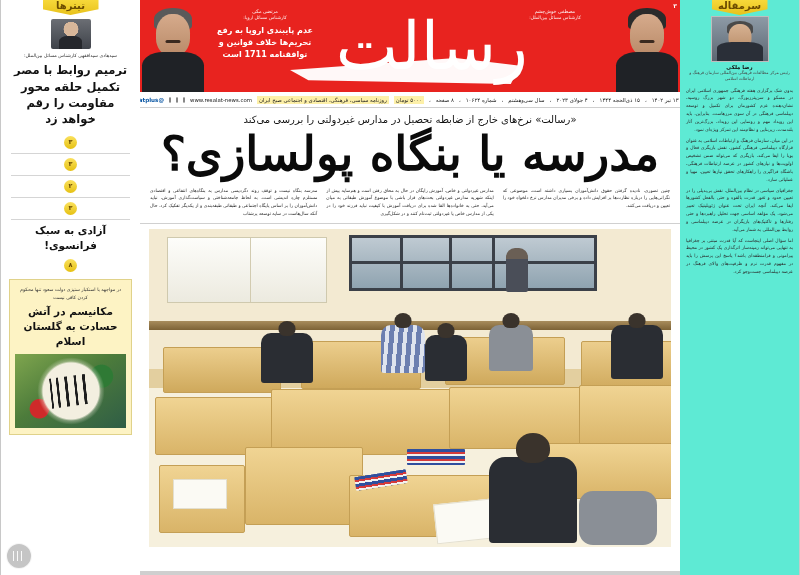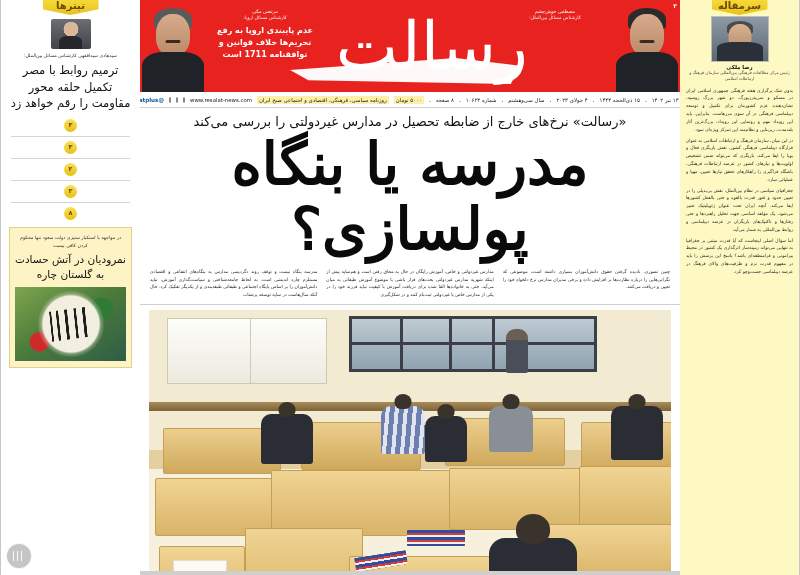--- a/index.html
+++ b/index.html
@@ -36,21 +36,21 @@
     color: #6b4b00; font-size: 10px; font-weight: bold;
     text-align: center; line-height: 11px;
     z-index: 6;
   }
   .side-item { padding: 5px 2px 4px 2px; text-align: center; }
   .side-kicker {
     font-size: 4.7px; line-height: 1.55; color: #333;
     margin-bottom: 3px; letter-spacing: -0.1px;
   }
   .side-head {
-    font-size: 11.5px; font-weight: normal; color: #111;
+    font-size: 11.5px; font-weight: bold; color: #111;
     line-height: 1.42; letter-spacing: -0.3px;
   }
   .side-head.sm { font-size: 10.5px; }
   .side-photo {
     width: 40px; height: 30px; border-radius: 2px;
     background:
       radial-gradient(circle at 50% 34%, #d8b79a 0 26%, transparent 27%),
       linear-gradient(#6b6e74, #3f434a);
     margin: 0 auto 3px auto;
     position: relative; overflow: hidden;
@@ -171,27 +171,27 @@
     background: #fff; white-space: nowrap; overflow: hidden;
   }
   .infoline .hl { background: #fdf0a8; padding: 1px 2px; }
   .infoline .social { color: #0b57a4; font-weight: bold; font-size: 5.6px; }
   .infoline .sicon {
     display: inline-block; width: 6px; height: 6px;
     border: .8px solid #888; border-radius: 1.4px; vertical-align: middle;
   }
 
   .kicker-line {
-    text-align: center; font-size: 13px; color: #111;
+    text-align: center; font-size: 10px; color: #111;
     padding: 6px 10px 3px 10px; font-weight: 500;
   }
   .main-headline {
     text-align: center;
     font-family: "DejaVu Serif", "Liberation Serif", serif;
-    font-size: 58px; font-weight: bold; color: #0a0a0a;
+    font-size: 47px; font-weight: bold; color: #0a0a0a;
     letter-spacing: -2.4px; line-height: 1.12;
     padding: 0 6px 4px 6px;
   }
   .lede-cols {
     display: flex; gap: 9px; padding: 2px 10px 5px 10px;
     border-bottom: 1px solid #d0d0d0;
   }
   .lede-col {
     flex: 1; font-size: 4.5px; line-height: 1.72; color: #2a2a2a;
     text-align: justify;
@@ -262,21 +262,21 @@
   .ph-watermark {
     position: absolute; left: 50%; bottom: 10px; transform: translateX(-50%);
     background: rgba(200,24,24,.82); color: #fff;
     font-size: 15px; font-weight: bold; letter-spacing: 4px;
     padding: 2px 22px; border-radius: 1px; opacity: .88;
   }
 
   
   .sidebar-left {
     position: relative; width: 120px; height: 575px;
-    background: #fef9c3; border-right: 1px solid #c8c8c8;
+    background: #5eead4; border-right: 1px solid #c8c8c8;
     padding: 16px 6px 4px 6px; overflow: hidden;
   }
   .ed-photo {
     width: 58px; height: 46px; margin: 0 auto 2px auto;
     border: 1px solid #bdbdbd; overflow: hidden; position: relative;
     background: linear-gradient(#8d9aa6, #5c6772);
   }
   .ed-photo .f {
     position: absolute; left: 50%; top: 7px; transform: translateX(-50%);
     width: 23px; height: 27px; border-radius: 45%;
@@ -348,25 +348,28 @@
 
     <div class="pagebadge">۳</div>
     <div class="side-divider"></div>
 
     <div class="pagebadge">۲</div>
     <div class="side-divider"></div>
 
     <div class="pagebadge">۳</div>
     <div class="side-divider"></div>
 
+    <div class="side-item" style="padding:3px 2px;">
+      <div class="side-head sm">آزادی به سبک فرانسوی!</div>
+    </div>
     <div class="pagebadge">۸</div>
 
     <div class="yellow-box">
       <div class="side-kicker">در مواجهه با استکبار ستیزی دولت سعود تنها محکوم کردن کافی نیست</div>
-      <div class="side-head sm">نمرودیان در آتش حسادت به گلستان چاره</div>
+      <div class="side-head sm">مکانیسم در آتش حسادت به گلستان اسلام</div>
       <div class="calligraphy"></div>
 
     </div>
   </aside>
 
   <main class="center">
 
     <div class="masthead">
       <div class="corner-num">۳</div>
 

